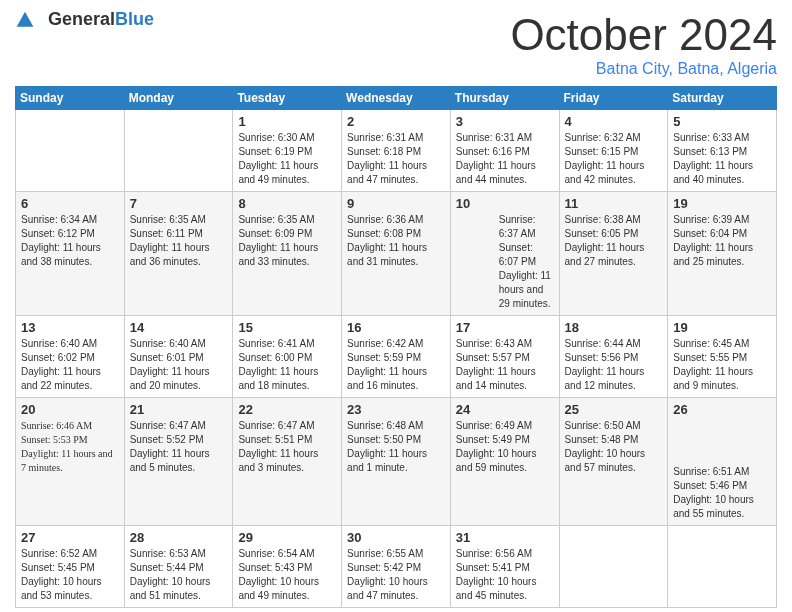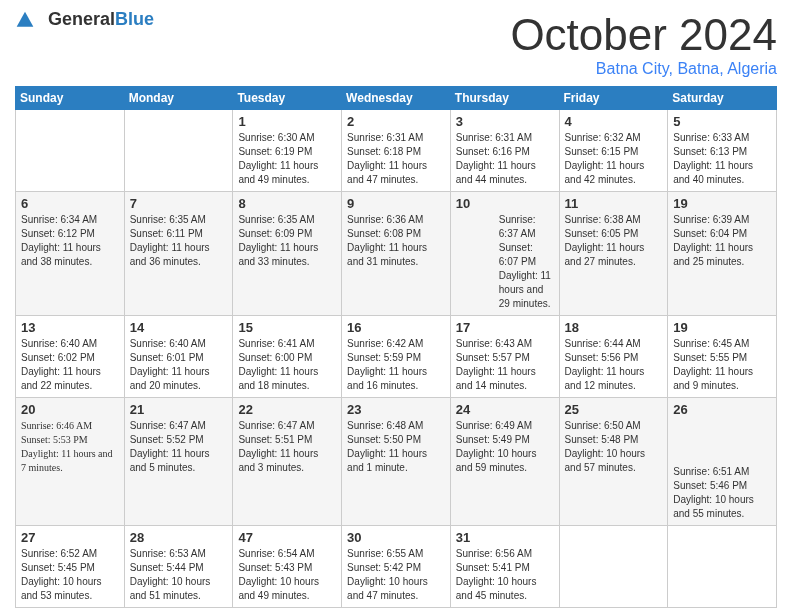--- a/index.html
+++ b/index.html
@@ -297,21 +297,21 @@
 Sunset: 5:45 PM
 Daylight: 10 hours and 53 minutes.</div>
         </td>
         <td>
           <span class="day-number">28</span>
           <div class="day-info" style="white-space: pre-line;">Sunrise: 6:53 AM
 Sunset: 5:44 PM
 Daylight: 10 hours and 51 minutes.</div>
         </td>
         <td>
-          <span class="day-number">47</span>
+          <span class="day-number">29</span>
           <div class="day-info" style="white-space: pre-line;">Sunrise: 6:54 AM
 Sunset: 5:43 PM
 Daylight: 10 hours and 49 minutes.</div>
         </td>
         <td>
           <span class="day-number">30</span>
           <div class="day-info" style="white-space: pre-line;">Sunrise: 6:55 AM
 Sunset: 5:42 PM
 Daylight: 10 hours and 47 minutes.</div>
         </td>

